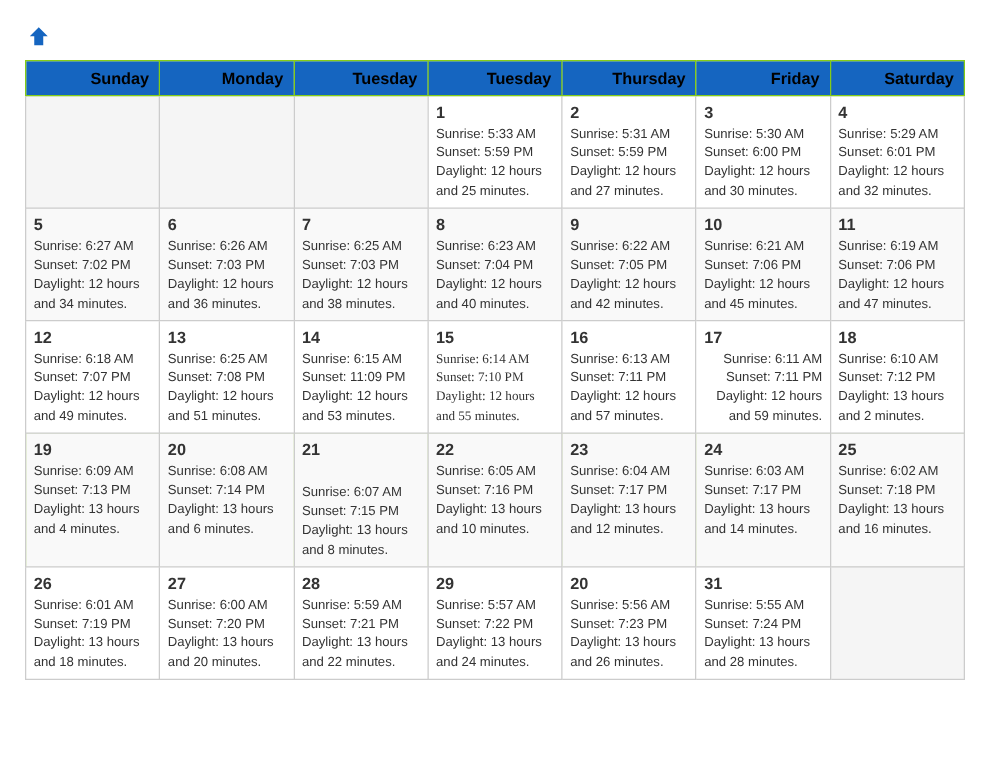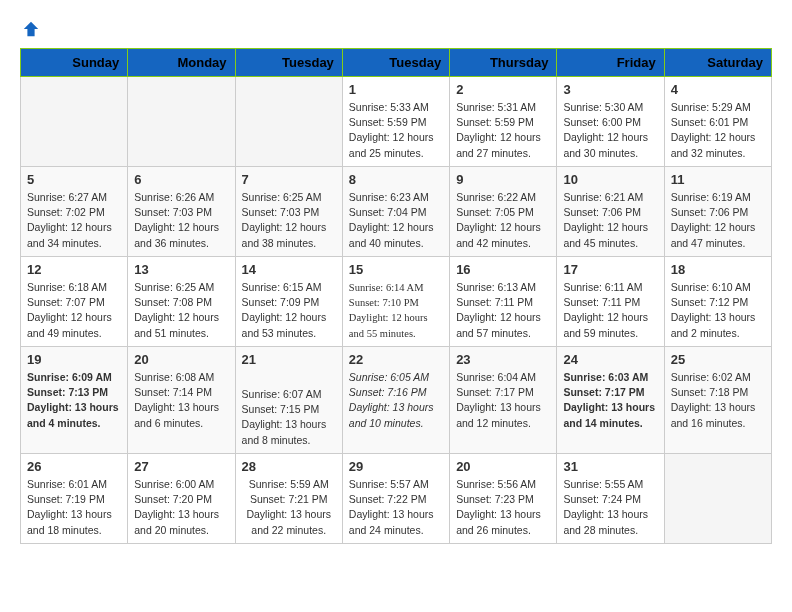--- a/index.html
+++ b/index.html
@@ -221,92 +221,92 @@
         <td>
           <div class="day-number">13</div>
           <div class="day-info" style="white-space: pre-line;">Sunrise: 6:25 AM
 Sunset: 7:08 PM
 Daylight: 12 hours
 and 51 minutes.</div>
         </td>
         <td>
           <div class="day-number">14</div>
           <div class="day-info" style="white-space: pre-line;">Sunrise: 6:15 AM
-Sunset: 7:09 PM
+Sunset: 11:09 PM
 Daylight: 12 hours
 and 53 minutes.</div>
         </td>
         <td>
           <div class="day-number">15</div>
           <div class="day-info" style="white-space: pre-line; font-family: Liberation Serif, serif;">Sunrise: 6:14 AM
 Sunset: 7:10 PM
 Daylight: 12 hours
 and 55 minutes.</div>
         </td>
         <td>
           <div class="day-number">16</div>
           <div class="day-info" style="white-space: pre-line;">Sunrise: 6:13 AM
 Sunset: 7:11 PM
 Daylight: 12 hours
 and 57 minutes.</div>
         </td>
         <td>
           <div class="day-number">17</div>
-          <div class="day-info" style="white-space: pre-line;">Sunrise: 6:11 AM
+          <div class="day-info" style="white-space: pre-line; text-align: right;">Sunrise: 6:11 AM
 Sunset: 7:11 PM
 Daylight: 12 hours
 and 59 minutes.</div>
         </td>
         <td>
           <div class="day-number">18</div>
           <div class="day-info" style="white-space: pre-line;">Sunrise: 6:10 AM
 Sunset: 7:12 PM
 Daylight: 13 hours
 and 2 minutes.</div>
         </td>
       </tr>
       <tr style="background: #bef264;">
         <td>
           <div class="day-number">19</div>
-          <div class="day-info" style="white-space: pre-line; font-weight: bold;">Sunrise: 6:09 AM
+          <div class="day-info" style="white-space: pre-line;">Sunrise: 6:09 AM
 Sunset: 7:13 PM
 Daylight: 13 hours
 and 4 minutes.</div>
         </td>
         <td>
           <div class="day-number">20</div>
           <div class="day-info" style="white-space: pre-line;">Sunrise: 6:08 AM
 Sunset: 7:14 PM
 Daylight: 13 hours
 and 6 minutes.</div>
         </td>
         <td>
           <div class="day-number">21</div>
           <div class="day-info" style="white-space: pre-line; margin-top: 20px;">Sunrise: 6:07 AM
 Sunset: 7:15 PM
 Daylight: 13 hours
 and 8 minutes.</div>
         </td>
         <td>
           <div class="day-number">22</div>
-          <div class="day-info" style="white-space: pre-line; font-style: italic;">Sunrise: 6:05 AM
+          <div class="day-info" style="white-space: pre-line;">Sunrise: 6:05 AM
 Sunset: 7:16 PM
 Daylight: 13 hours
 and 10 minutes.</div>
         </td>
         <td>
           <div class="day-number">23</div>
           <div class="day-info" style="white-space: pre-line;">Sunrise: 6:04 AM
 Sunset: 7:17 PM
 Daylight: 13 hours
 and 12 minutes.</div>
         </td>
         <td>
           <div class="day-number">24</div>
-          <div class="day-info" style="white-space: pre-line; font-weight: bold;">Sunrise: 6:03 AM
+          <div class="day-info" style="white-space: pre-line;">Sunrise: 6:03 AM
 Sunset: 7:17 PM
 Daylight: 13 hours
 and 14 minutes.</div>
         </td>
         <td>
           <div class="day-number">25</div>
           <div class="day-info" style="white-space: pre-line;">Sunrise: 6:02 AM
 Sunset: 7:18 PM
 Daylight: 13 hours
 and 16 minutes.</div>
@@ -322,21 +322,21 @@
         </td>
         <td>
           <div class="day-number">27</div>
           <div class="day-info" style="white-space: pre-line;">Sunrise: 6:00 AM
 Sunset: 7:20 PM
 Daylight: 13 hours
 and 20 minutes.</div>
         </td>
         <td>
           <div class="day-number">28</div>
-          <div class="day-info" style="white-space: pre-line; text-align: center;">Sunrise: 5:59 AM
+          <div class="day-info" style="white-space: pre-line;">Sunrise: 5:59 AM
 Sunset: 7:21 PM
 Daylight: 13 hours
 and 22 minutes.</div>
         </td>
         <td>
           <div class="day-number">29</div>
           <div class="day-info" style="white-space: pre-line;">Sunrise: 5:57 AM
 Sunset: 7:22 PM
 Daylight: 13 hours
 and 24 minutes.</div>

